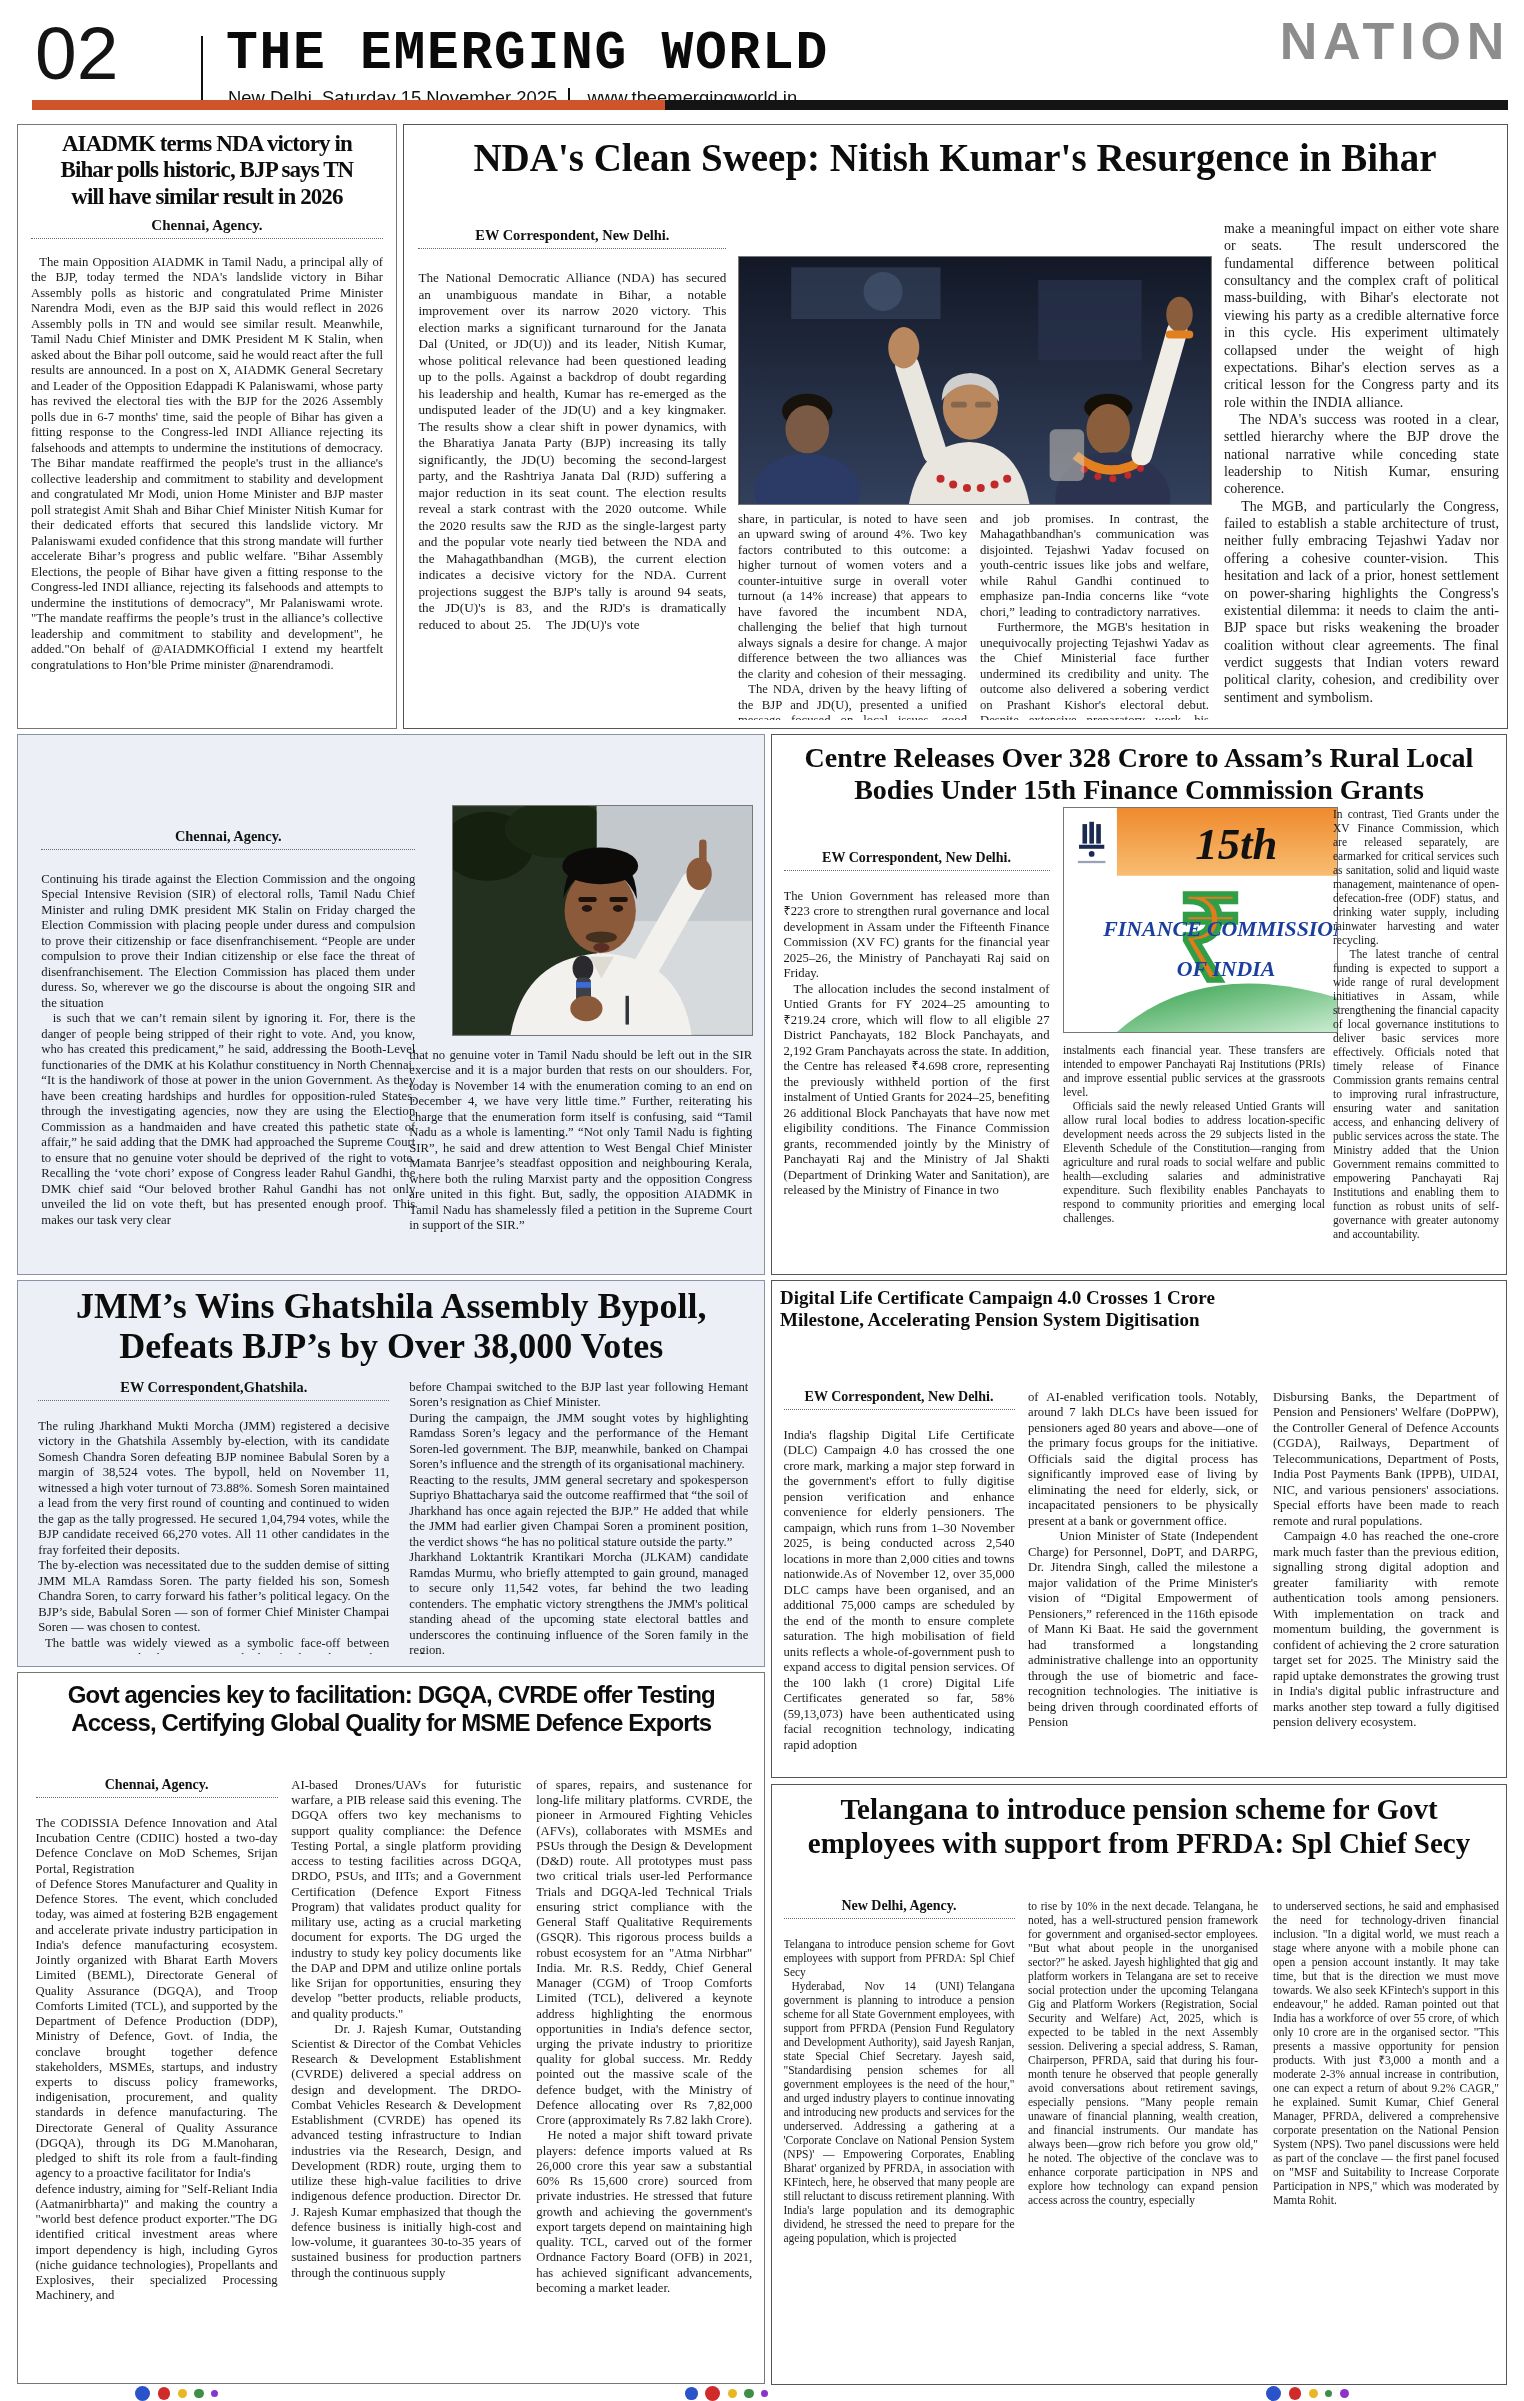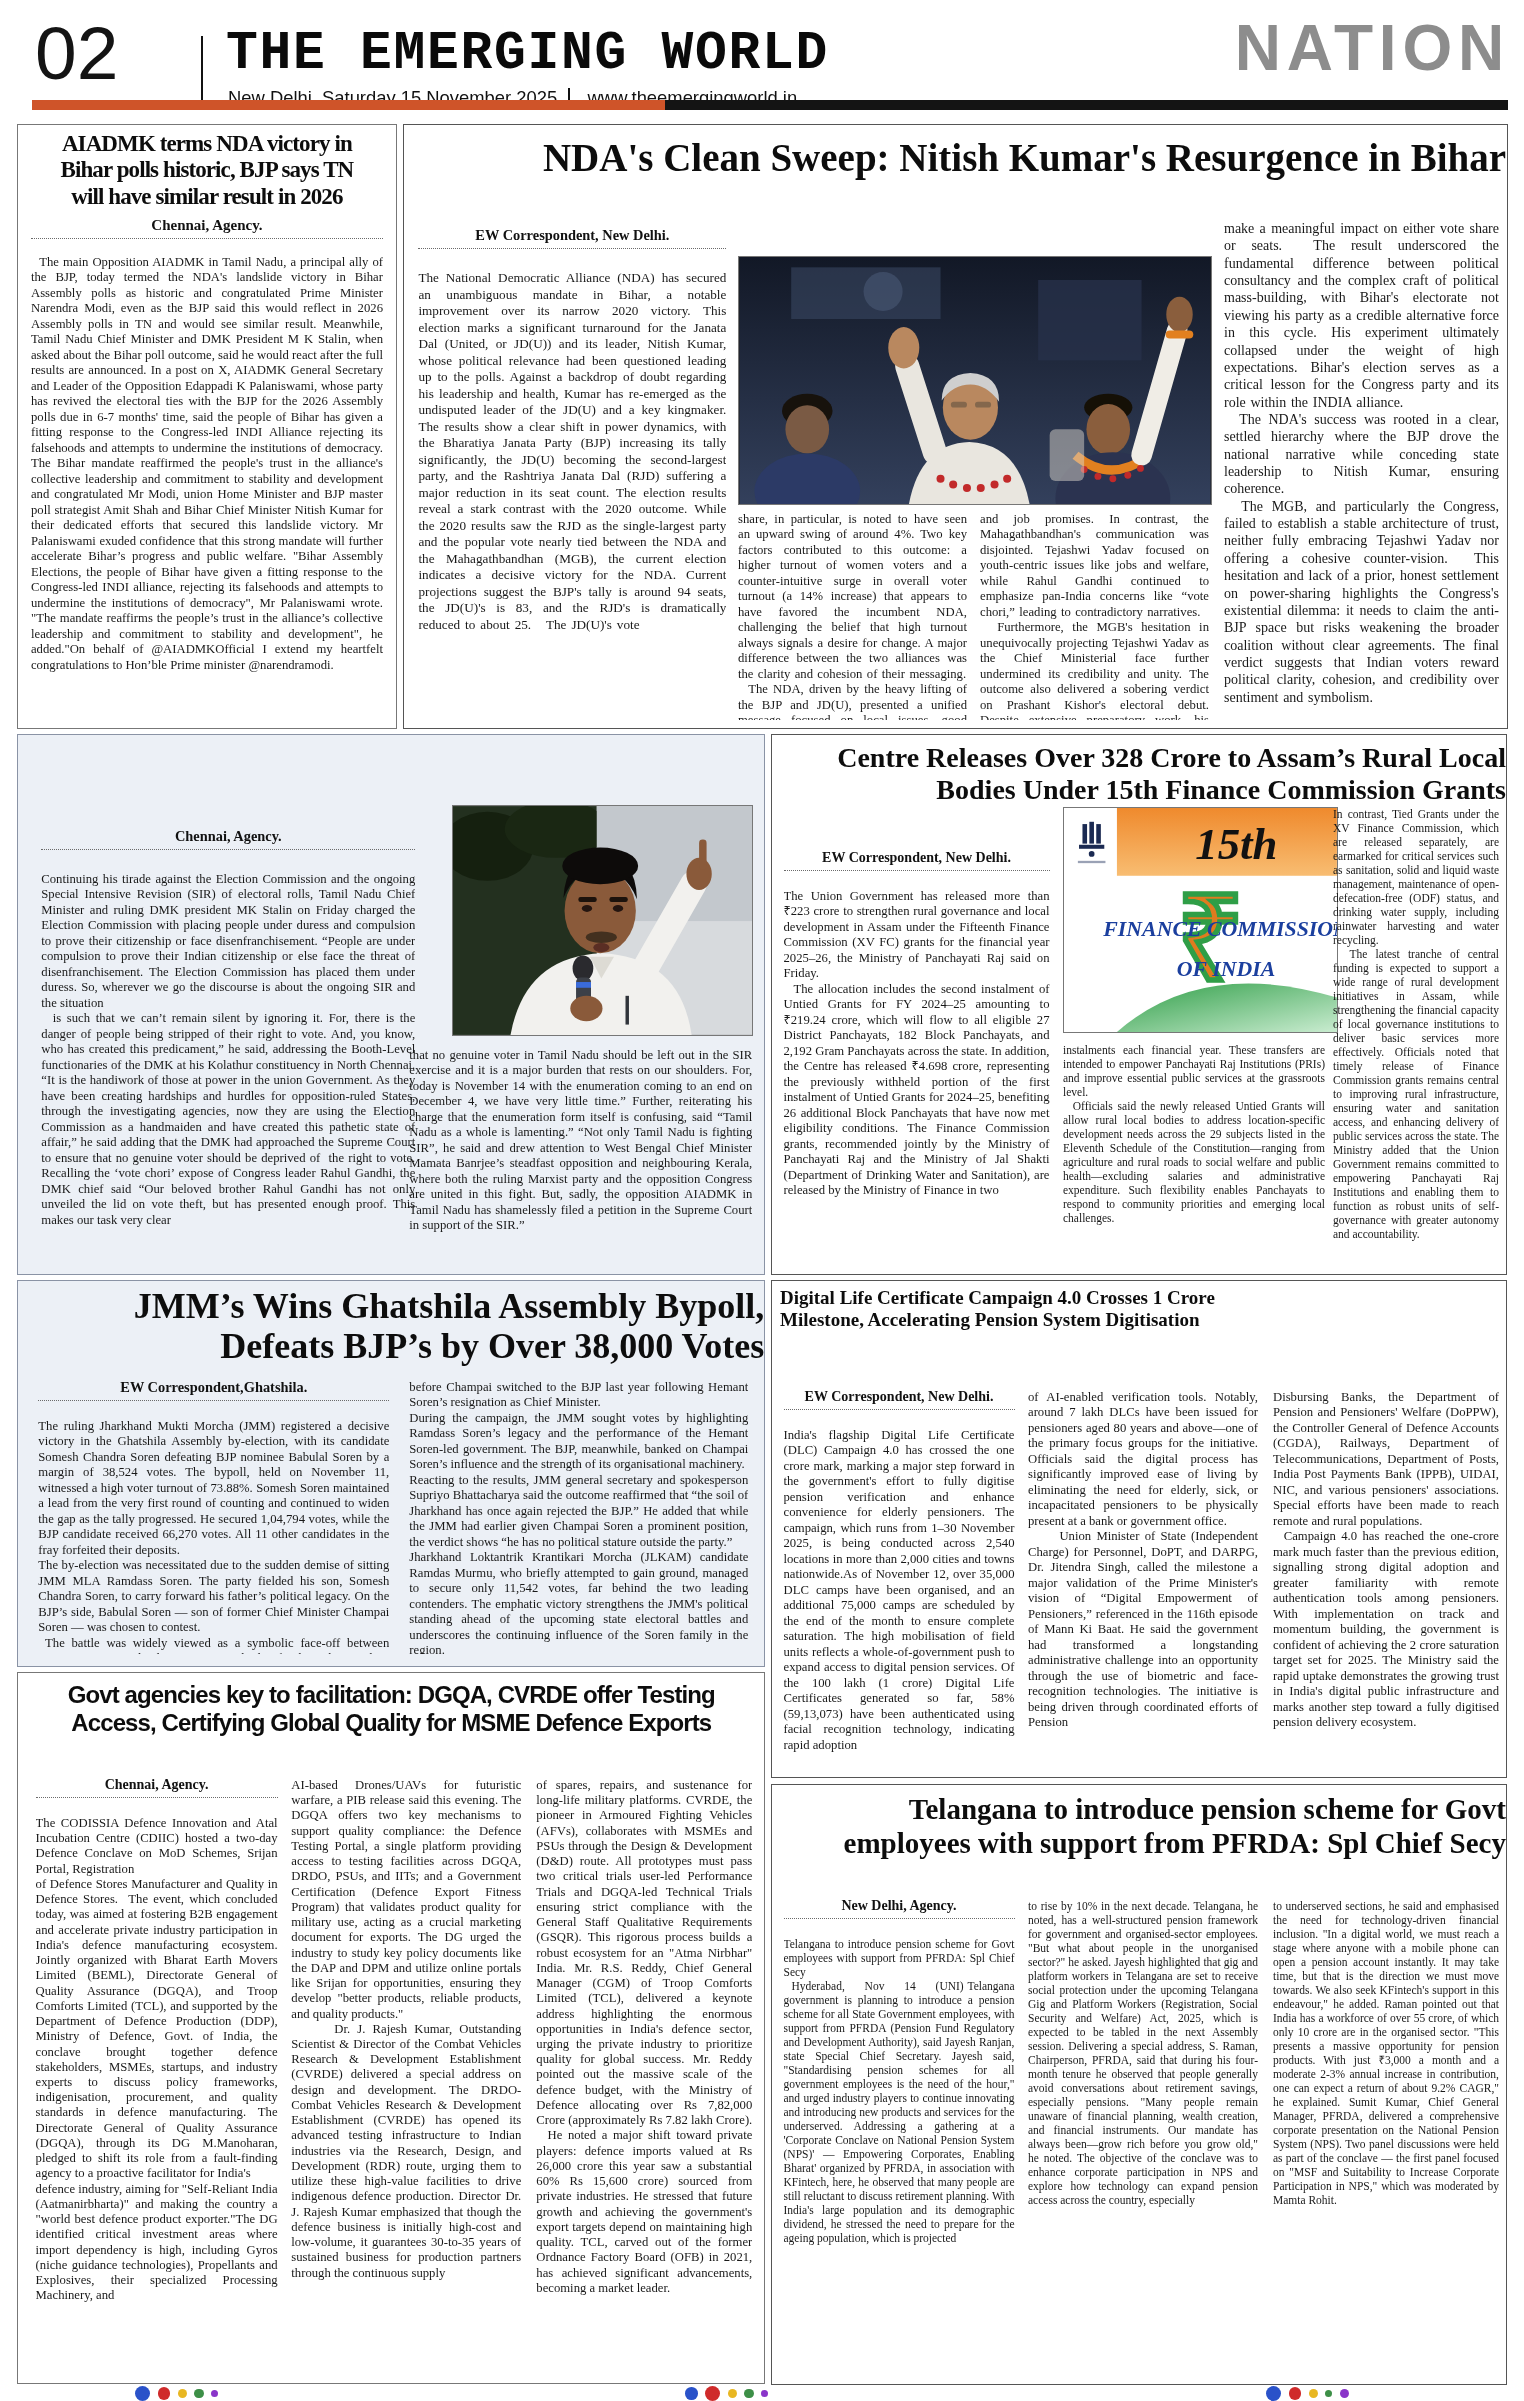--- a/index.html
+++ b/index.html
@@ -1,21 +1,21 @@
 <!DOCTYPE html>
 <html style="font-size:9.2px"><head>
 <meta charset="utf-8">
 <style>
   html,body{margin:0;padding:0;}
   body{width:1525px;height:2401px;background:#ffffff;position:relative;
        font-family:"Liberation Serif",serif;color:#161616;overflow:hidden;}
   .abs{position:absolute;}
   .box{position:absolute;background:#fff;border:1.2px solid #3a3a3a;box-sizing:border-box;overflow:hidden;}
   .tint{background:#ecf0f6;}
-  .hl-serif{font-family:"Liberation Serif",serif;font-weight:bold;color:#0d0d0d;text-align:right;}
+  .hl-serif{font-family:"Liberation Serif",serif;font-weight:bold;color:#0d0d0d;text-align:center;}
   .hl-sans{font-family:"Liberation Sans",sans-serif;font-weight:bold;color:#0d0d0d;text-align:center;}
   .hl-line{display:block;white-space:nowrap;}
   .byline-wrap{position:absolute;}
   .byline{font-family:"Liberation Serif",serif;font-weight:bold;font-size:14px;text-align:center;color:#111;}
   .rule-dot{border-bottom:1.7px dotted #6a6a6a;margin-top:4px;height:0;}
   .coltext{position:absolute;font-family:"Liberation Serif",serif;text-align:justify;
            white-space:pre-wrap;overflow:hidden;line-height:1.22;color:#191919;}
   .photo{position:absolute;border:0.6px solid #777;background:#222;overflow:hidden;}
   .masthead{font-family:Liberation Mono, monospace;font-weight:bold;letter-spacing:1.7px;color:#0a0a0a;}
   .dots{position:absolute;display:flex;align-items:center;gap:7.5px;}
@@ -29,21 +29,21 @@
 
 <div class="abs" style="left:0;top:0;width:1525px;height:113px;">
   <div class="abs" style="left:35px;top:16px;font-family:'Liberation Sans',sans-serif;font-size:75px;line-height:1;color:#141414;">02</div>
   <div class="vrule" style="left:201px;top:36px;width:1.7px;height:69px;"></div>
   <div class="abs masthead" style="left:226px;top:28px;font-size:53px;line-height:1;white-space:nowrap;">THE EMERGING WORLD</div>
   <div class="abs" style="left:228px;top:87px;font-family:'Liberation Sans',sans-serif;font-size:18.4px;color:#111;white-space:nowrap;">
     <span>New Delhi, Saturday 15 November 2025</span>
     <span class="vrule" style="position:relative;display:inline-block;width:1.7px;height:21px;vertical-align:-4.6px;margin:0 12.7px 0 5.8px;"></span>
     <span>www.theemergingworld.in</span>
   </div>
-  <div class="abs" style="left:1142px;top:10.4px;width:368px;text-align:right;font-family:'Liberation Sans',sans-serif;font-weight:bold;font-size:64px;line-height:1.2;letter-spacing:5.8px;color:#8d8d8d;">NATION</div>
+  <div class="abs" style="left:1142px;top:10.4px;width:368px;text-align:right;font-family:'Liberation Sans',sans-serif;font-weight:bold;font-size:52px;line-height:1.2;letter-spacing:5.8px;color:#8d8d8d;">NATION</div>
 </div>
 <div class="abs" style="left:32px;top:100px;width:633px;height:9.8px;background:#cf5429;"></div>
 <div class="abs" style="left:665px;top:100px;width:843px;height:9.8px;background:#141414;"></div>
 
 <section class="box" style="left:17.3px;top:124px;width:380px;height:605px;border-color:#777;">
   <h2 class="hl-sans abs" style="left:4.6px;top:5.8px;width:368px;margin:0;font-size:23px;line-height:1.16;letter-spacing:-0.9px;font-family:Liberation Serif, serif;">
     <span class="hl-line">AIADMK terms NDA victory in</span>
     <span class="hl-line">Bihar polls historic, BJP says TN</span>
     <span class="hl-line">will have similar result in 2026</span>
   </h2>

